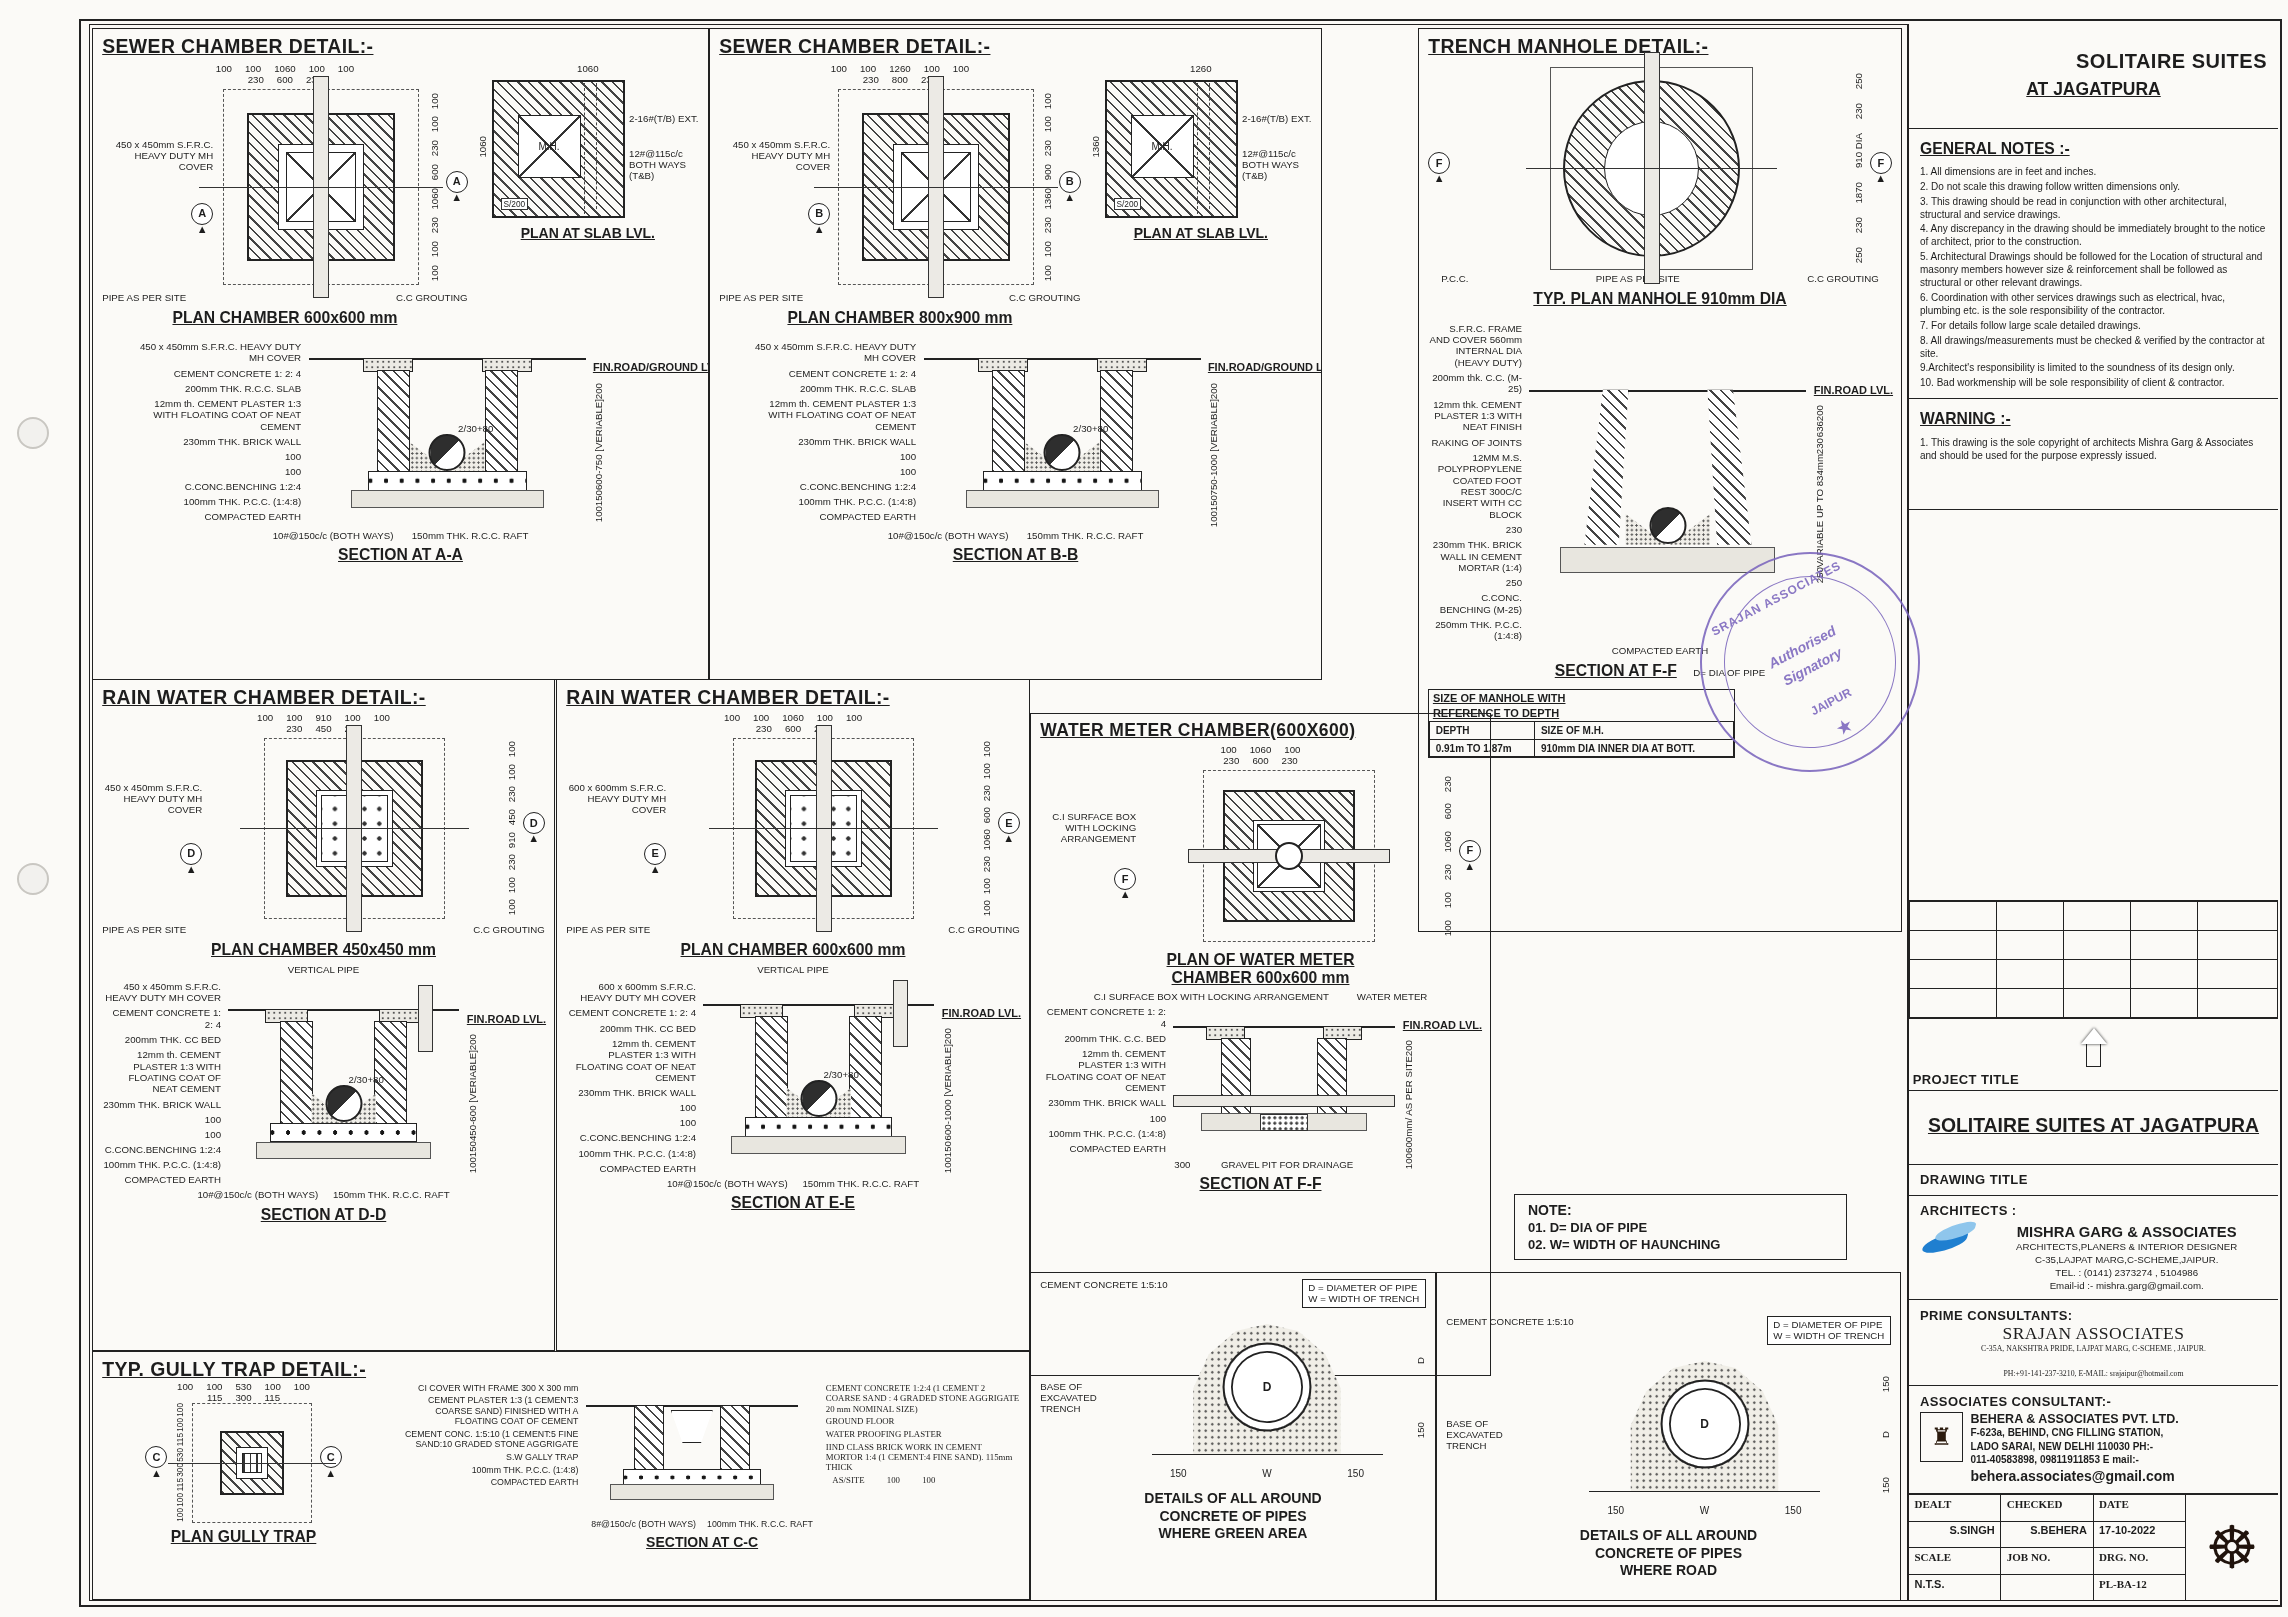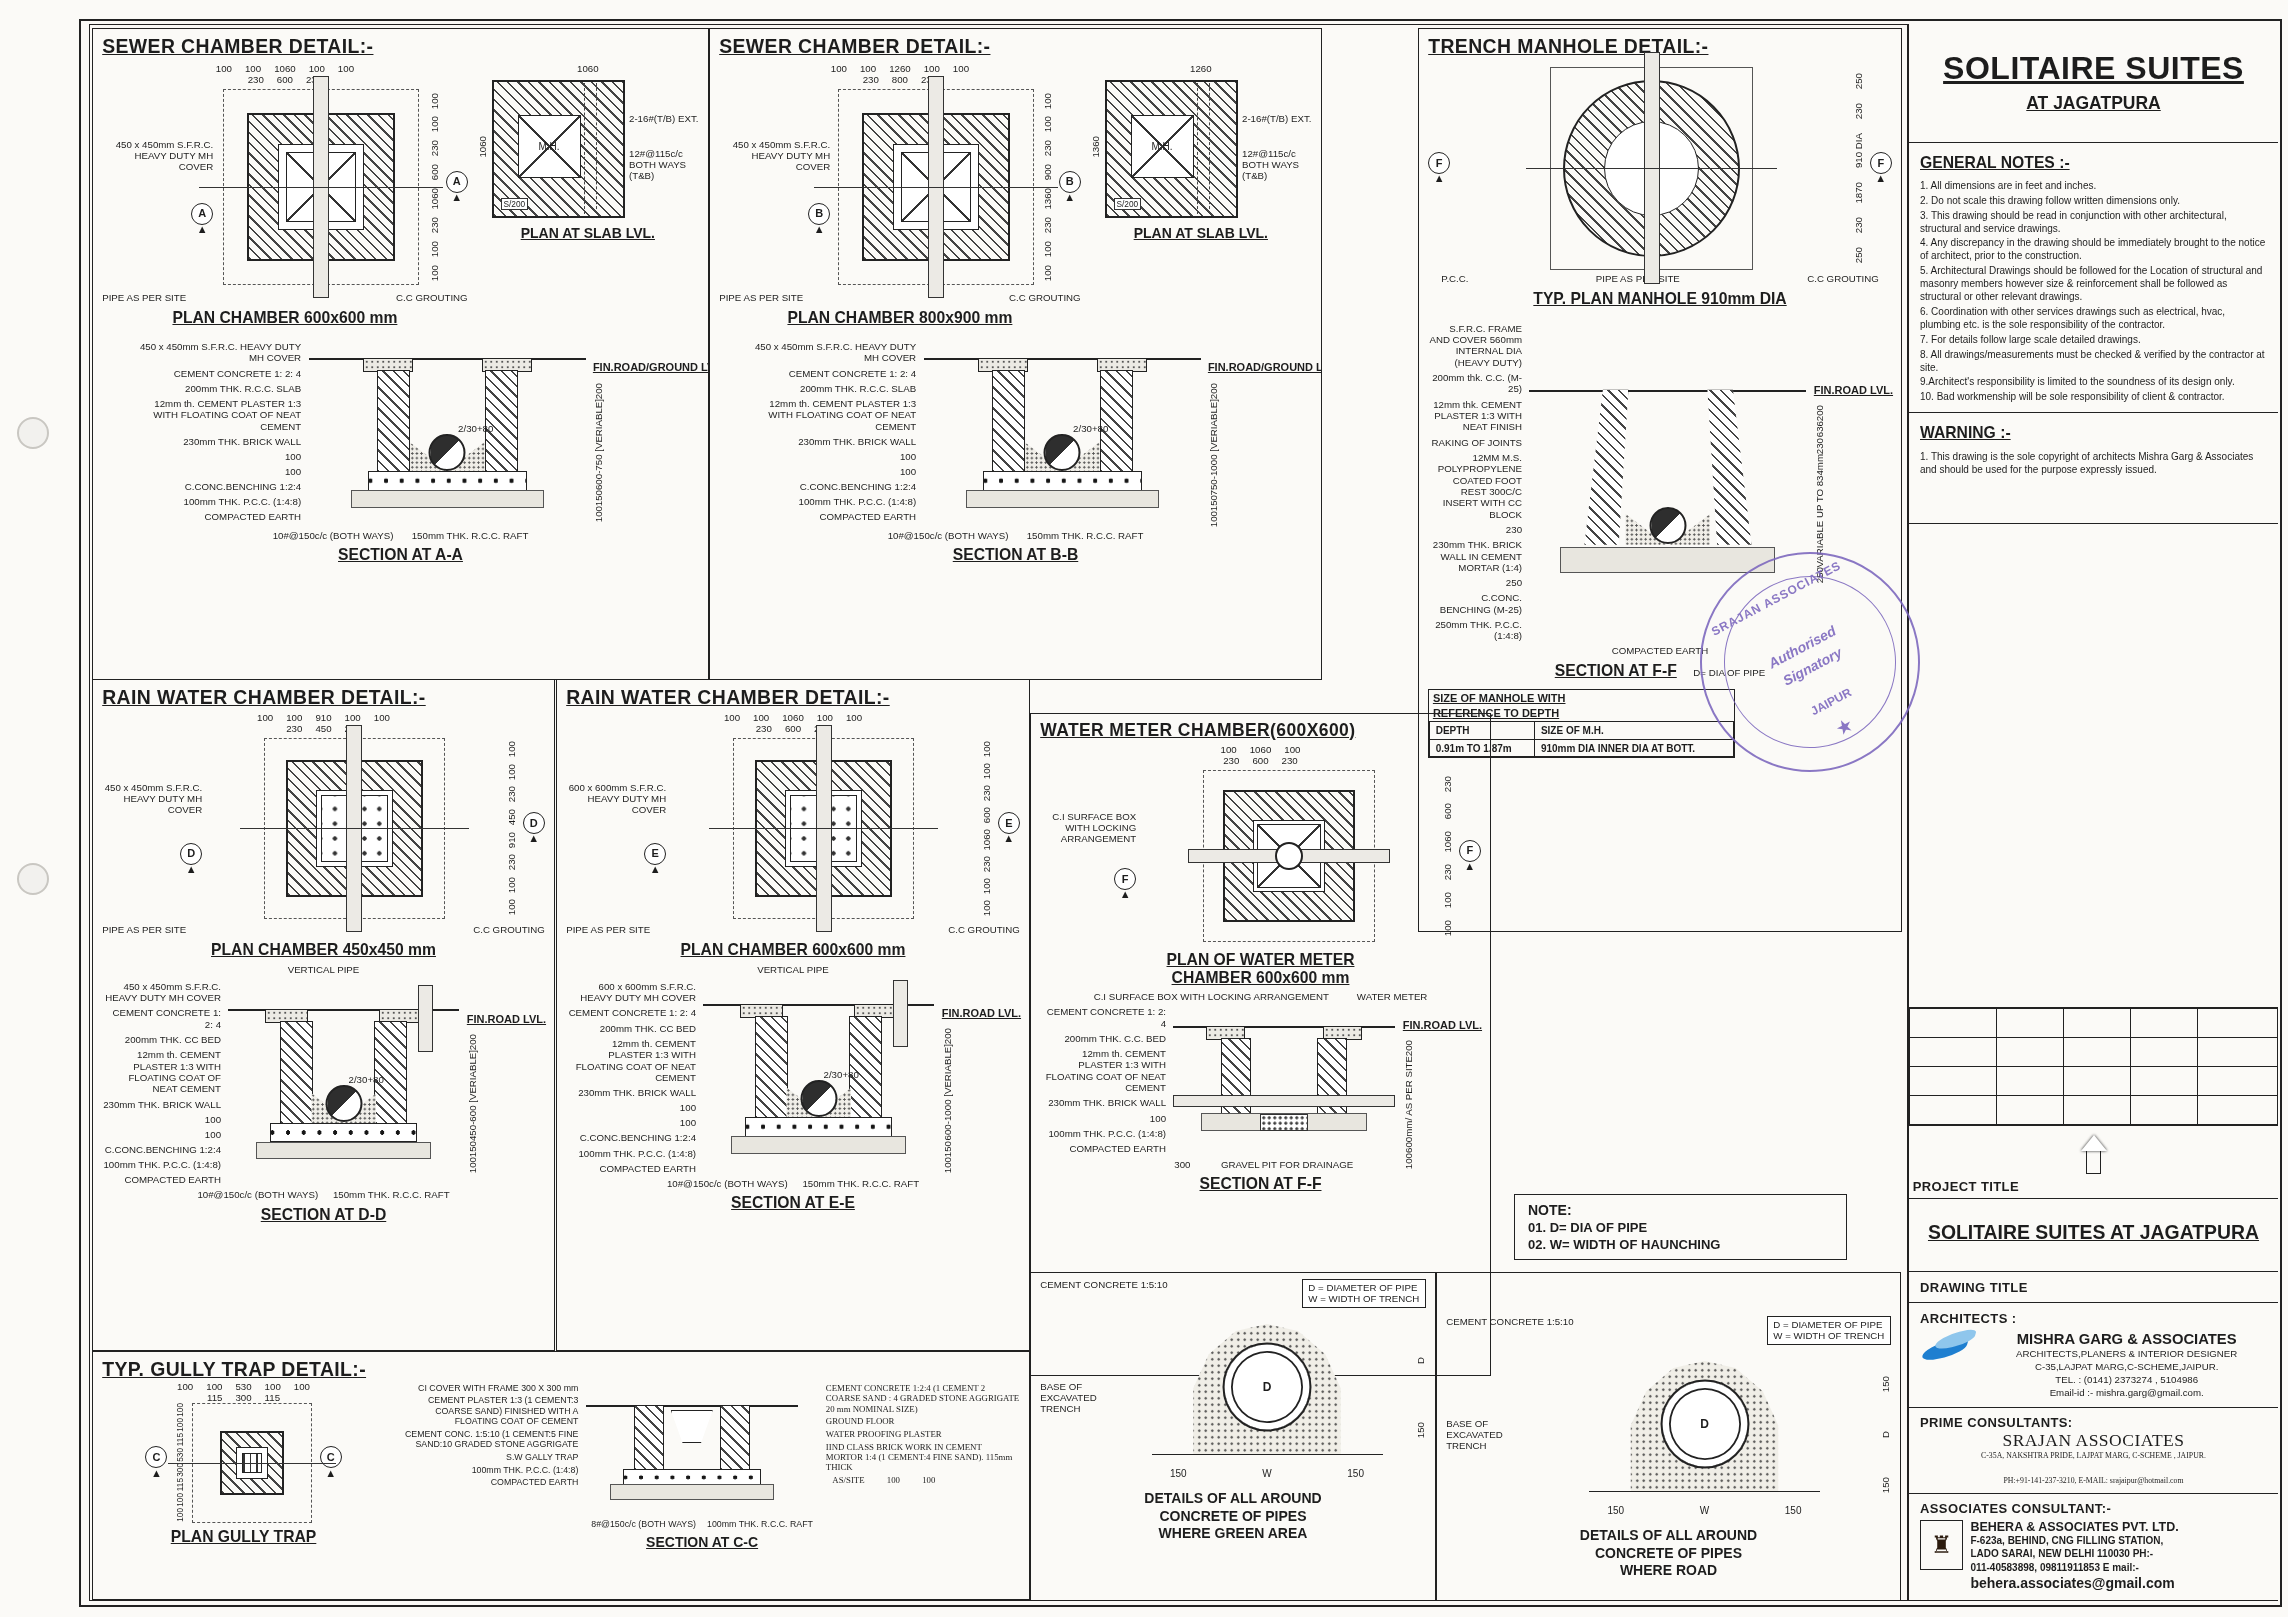--- a/index.html
+++ b/index.html
@@ -60,21 +60,21 @@
   .bed{position:relative;width:277px;height:198px;margin:1.8px auto;}
   .bed .mound{position:absolute;left:18.5px;right:18.5px;top:7.4px;bottom:31px;background:radial-gradient(rgba(60,60,60,.85) 1px,transparent 1.4px) 0 0/6.5px 6.5px,#f0eee7;clip-path:polygon(12% 100%,12% 52%,20% 27%,34% 10%,50% 5%,66% 10%,80% 27%,88% 52%,88% 100%);}
   .bed .pipeBig{position:absolute;left:50%;top:44%;width:100px;height:100px;transform:translate(-50%,-50%);border-radius:50%;border:2.8px solid #222;box-shadow:inset 0 0 0 6.5px #fff,inset 0 0 0 8.3px #222;background:#fff;display:flex;align-items:center;justify-content:center;font-size:12px;font-weight:bold;}
   .bed .basel{position:absolute;left:0;right:0;bottom:29.5px;border-bottom:1.8px solid #222;}
   .bed .dimsb{position:absolute;left:18.5px;right:18.5px;bottom:5.5px;display:flex;justify-content:space-between;font-size:10px;}
   .legend{border:1.4px solid #222;font-size:9.7px;padding:2.8px 5.5px;display:inline-block;background:#fff;}
   .bcap{font-size:14px;font-weight:bold;text-align:center;line-height:1.25;margin-top:3.7px;}
   
   .rcol{position:absolute;left:1907px;top:24px;width:371px;bottom:16.6px;border-left:2.3px solid #222;display:flex;flex-direction:column;box-sizing:border-box;background:#fbfaf7;}
   .rblk{border-bottom:1.8px solid #222;padding:7.4px 11px;box-sizing:border-box;}
-  .rh1{font-size:32px;font-weight:bold;text-align:center;text-decoration:underline;letter-spacing:0.5px;}
+  .rh1{font-size:20px;font-weight:bold;text-align:right;letter-spacing:0.5px;}
   .rh2{font-size:17.5px;font-weight:bold;text-align:center;text-decoration:underline;margin-top:5.5px;}
   .nh{font-size:15.7px;font-weight:bold;text-decoration:underline;margin:3.7px 0 7.4px;}
   .note{font-size:10px;line-height:1.3;margin:0 0 1.8px;}
   .revtbl{display:grid;grid-template-columns:1.3fr 1fr 1fr 1fr 1.2fr;border-top:1.4px solid #222;border-left:1.4px solid #222;}
   .revtbl div{border-right:1.4px solid #222;border-bottom:1.4px solid #222;height:28px;}
   .sectlabel{font-size:13px;font-weight:bold;letter-spacing:0.4px;}
   .projname{font-size:19.4px;font-weight:bold;text-align:center;text-decoration:underline;padding:14.8px 0 20px;}
   .dtitle{font-size:21px;font-weight:bold;text-decoration:underline;text-align:center;line-height:1.3;padding:9.2px 0;}
   .archname{font-size:14.8px;font-weight:bold;}
   .archsub{font-size:9.7px;line-height:1.35;}
@@ -974,20 +974,37 @@
       <div style="width:41px;height:48px;border:1.4px solid #222;display:flex;align-items:center;justify-content:center;font-size:24px;color:#2b1b0e;flex:none;">♜</div>
       <div>
         <div style="font-size:12.5px;font-weight:bold;">BEHERA &amp; ASSOCIATES PVT. LTD.</div>
         <div class="archsub" style="font-size:10px;font-weight:bold;">F-623a, BEHIND, CNG FILLING STATION,</div>
         <div class="archsub" style="font-size:10px;font-weight:bold;">LADO SARAI, NEW DELHI 110030 PH:-</div>
         <div class="archsub" style="font-size:10px;font-weight:bold;">011-40583898, 09811911853 E mail:-</div>
         <div class="archsub" style="font-size:14px;font-weight:bold;">behera.associates@gmail.com</div>
       </div>
     </div>
   </div>
+  <div class="bottbl">
+    <div class="c bt-h">DEALT</div>
+    <div class="c bt-h">CHECKED</div>
+    <div class="c bt-h">DATE</div>
+    <div class="wheel">
+        <span>☸</span>
+      </div>
+    <div class="c bt-v">S.SINGH</div>
+    <div class="c bt-v">S.BEHERA</div>
+    <div class="c bt-v" style="text-align:left;">17-10-2022</div>
+    <div class="c bt-h">SCALE</div>
+    <div class="c bt-h">JOB NO.</div>
+    <div class="c bt-h">DRG. NO.</div>
+    <div class="c bt-v" style="text-align:left;">N.T.S.</div>
+    <div class="c"></div>
+    <div class="c bt-v" style="text-align:left;font-family:'Liberation Serif',serif;">PL-BA-12</div>
+  </div>
 </div>
 
 <div class="stamp">
   <div class="ring1"></div>
   <div class="ring2"></div>
   <div class="stxt" style="top:31px;letter-spacing:0.9px;">SRAJAN ASSOCIATES</div>
   <div class="stxt" style="top:85px;font-style:italic;font-size:14px;">Authorised</div>
   <div class="stxt" style="top:107px;font-style:italic;font-size:14px;">Signatory</div>
   <div class="stxt" style="top:148px;">JAIPUR</div>
   <div class="stxt" style="top:174px;font-size:16.6px;">★</div>

